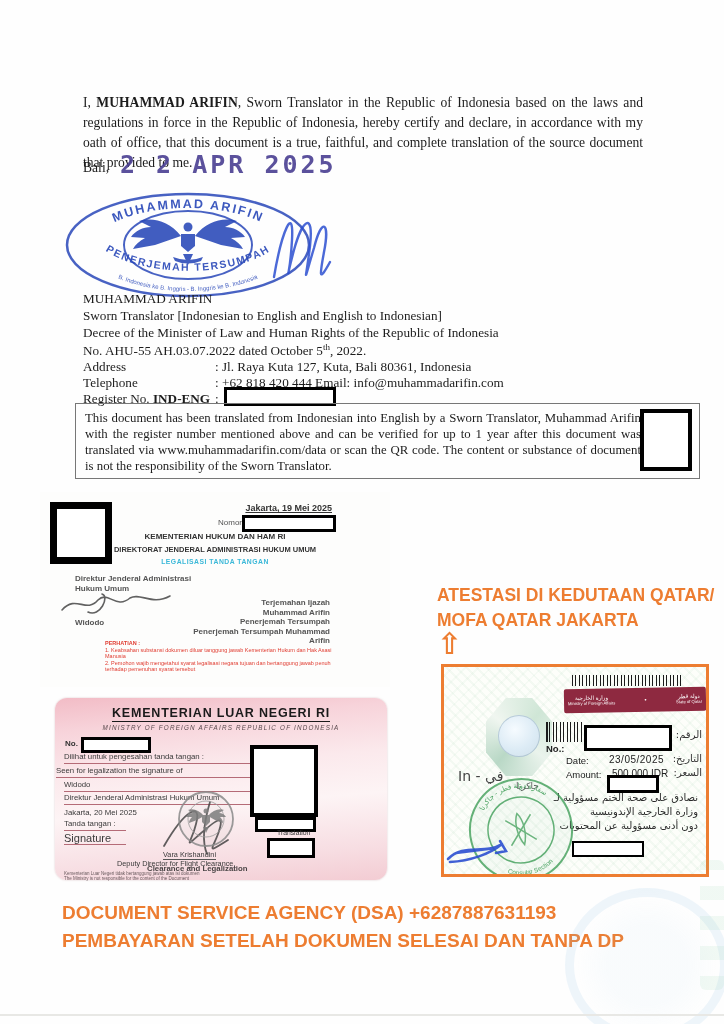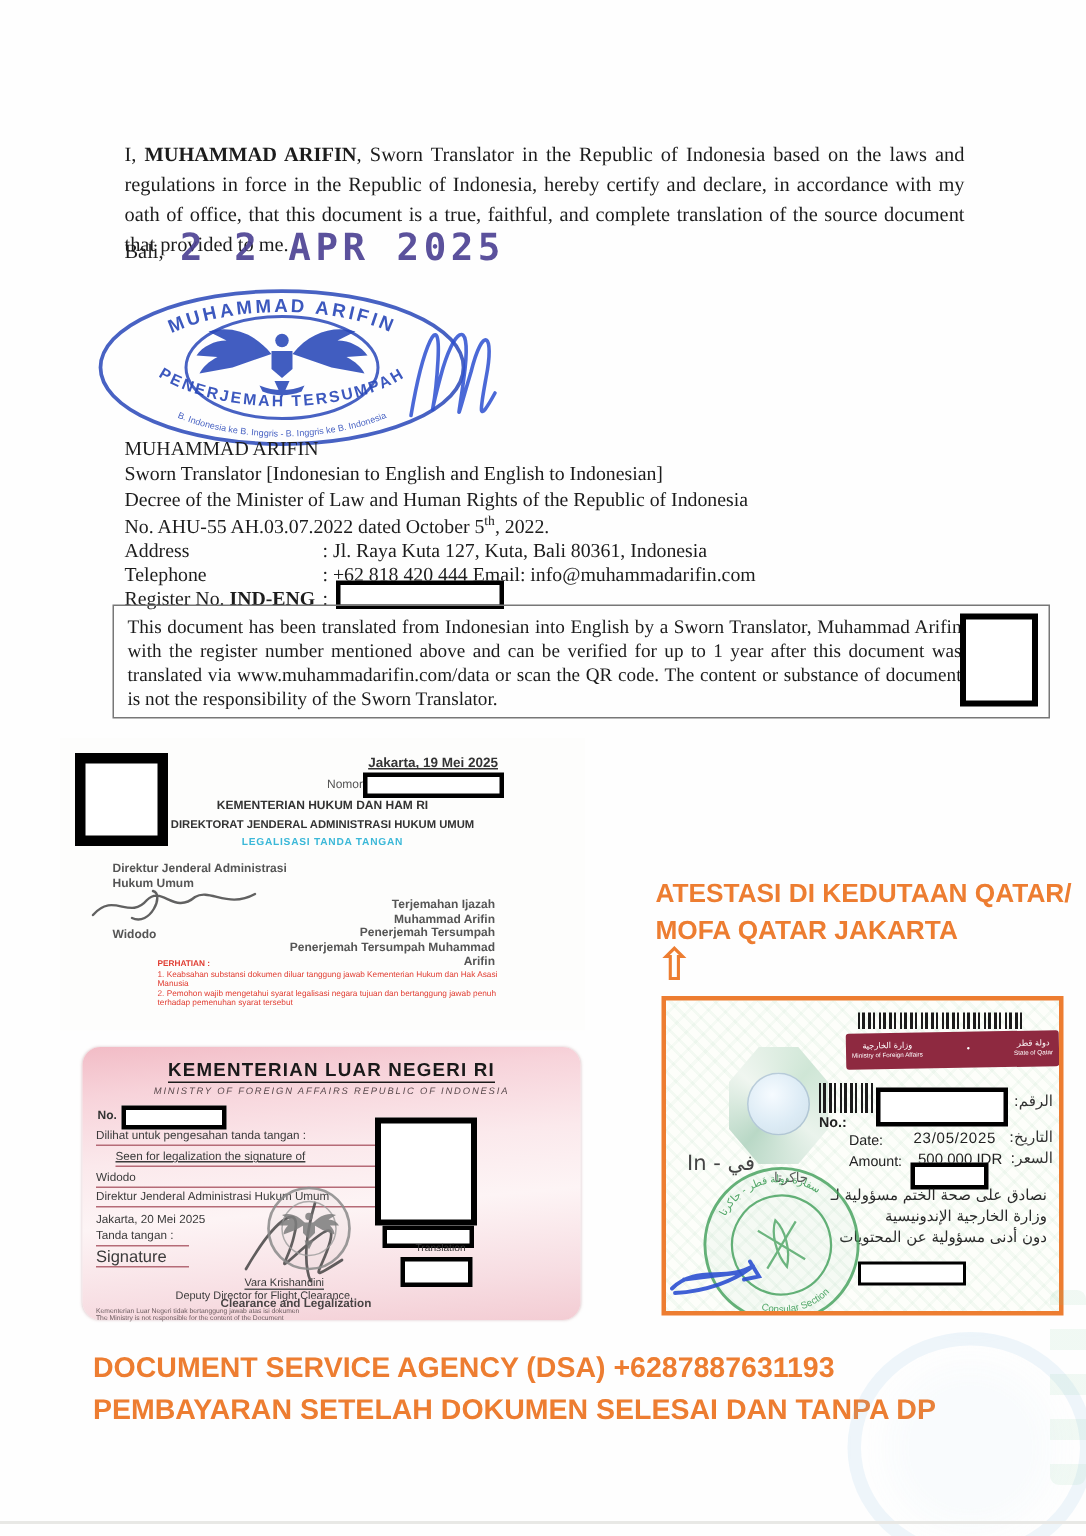--- a/index.html
+++ b/index.html
@@ -195,21 +195,21 @@
   <div class="abs sans" style="left:55px;top:698px;width:332px;height:182px;border-radius:12px;
        background:linear-gradient(175deg,#f2bcc6 0%,#f7d3da 16%,#fbe9ec 38%,#fdf4f5 58%,#f7dde2 84%,#f3ccd3 100%);
        box-shadow:0 0 2px rgba(150,80,90,.35);">
     <div class="abs center" style="left:0;top:8px;width:100%;font-size:12.5px;font-weight:bold;letter-spacing:.8px;color:#1a1a1a;">
       <span style="border-bottom:1.5px solid #1a1a1a;padding-bottom:1px;">KEMENTERIAN LUAR NEGERI RI</span>
     </div>
     <div class="abs center" style="left:0;top:26px;width:100%;font-size:6.3px;font-style:italic;letter-spacing:1.2px;color:#5a4a4e;">MINISTRY OF FOREIGN AFFAIRS REPUBLIC OF INDONESIA</div>
     <div class="abs" style="left:10px;top:41px;font-size:8px;font-weight:bold;color:#333;">No.</div>
     <div class="abs redact" style="left:26px;top:39px;width:64px;height:10px;border-width:3px;"></div>
     <div class="abs fieldline" style="left:9px;top:54px;width:212px;font-size:7.8px;color:#3a3a3a;padding-bottom:2px;">Dilihat untuk pengesahan tanda tangan :</div>
-    <div class="abs fieldline" style="left:22px;top:68px;width:212px;font-size:7.8px;color:#3a3a3a;padding-bottom:2px;text-decoration:underline;">Seen for legalization the signature of</div>
+    <div class="abs fieldline" style="left:1px;top:68px;width:212px;font-size:7.8px;color:#3a3a3a;padding-bottom:2px;">Seen for legalization the signature of</div>
     <div class="abs fieldline" style="left:9px;top:82px;width:212px;font-size:7.8px;color:#3a3a3a;padding-bottom:2px;">Widodo</div>
     <div class="abs fieldline" style="left:9px;top:95px;width:212px;font-size:7.8px;color:#3a3a3a;padding-bottom:2px;">Direktur Jenderal Administrasi Hukum Umum</div>
     <div class="abs" style="left:9px;top:110px;font-size:7.8px;color:#3a3a3a;">Jakarta, 20 Mei 2025</div>
     <div class="abs fieldline" style="left:9px;top:121px;width:62px;font-size:7.8px;color:#3a3a3a;padding-bottom:2px;">Tanda tangan :</div>
     <div class="abs fieldline" style="left:9px;top:134px;width:62px;font-size:11px;color:#3a3a3a;padding-bottom:0;">Signature</div>
 
     <svg class="abs" style="left:95px;top:100px;" width="120" height="58" viewBox="0 0 120 58">
       <path d="M14,48 C36,10 52,4 46,26 C42,44 32,52 50,36 C66,22 76,14 68,36 C62,52 56,56 78,42 M60,4 C54,24 52,44 57,56" fill="none" stroke="#3a3a3a" stroke-width="1.8" stroke-linecap="round" opacity=".8"></path>
     </svg>
 

